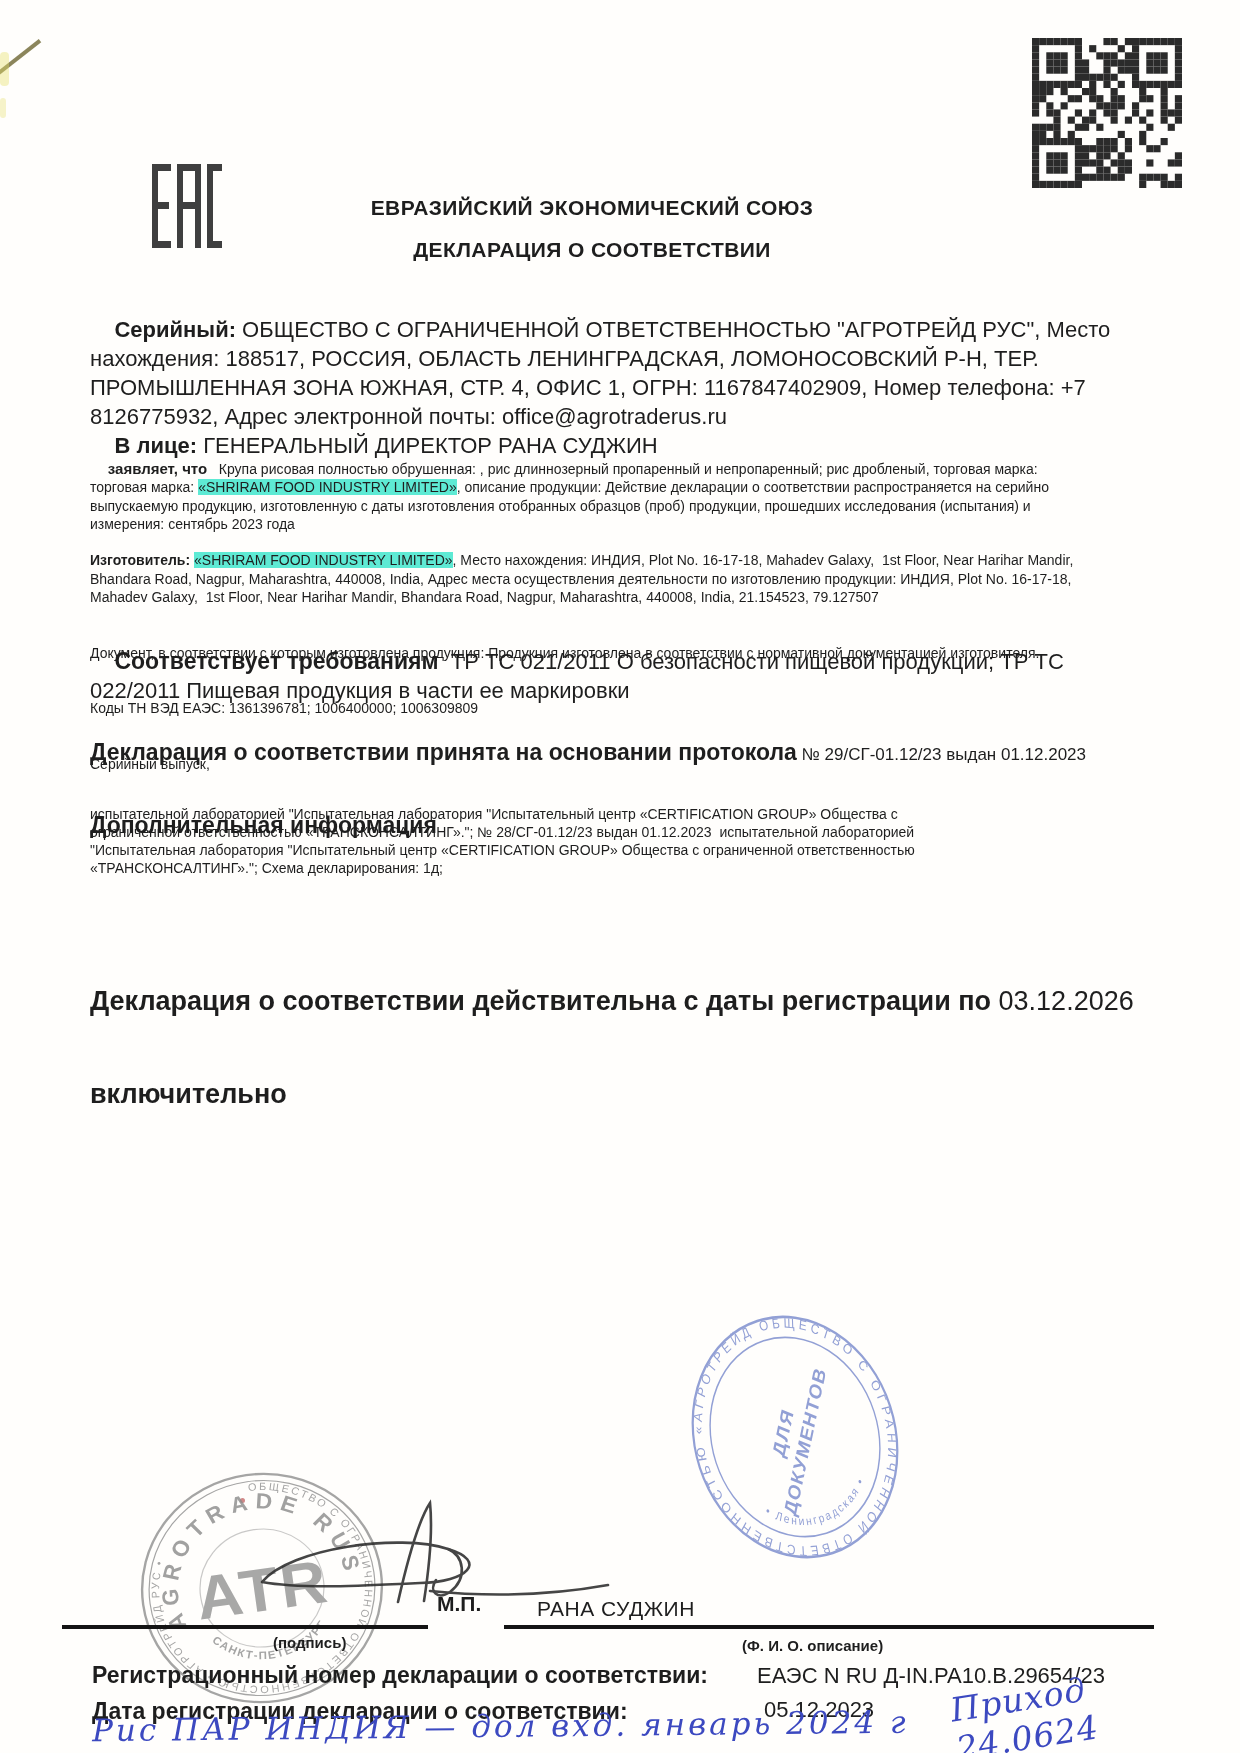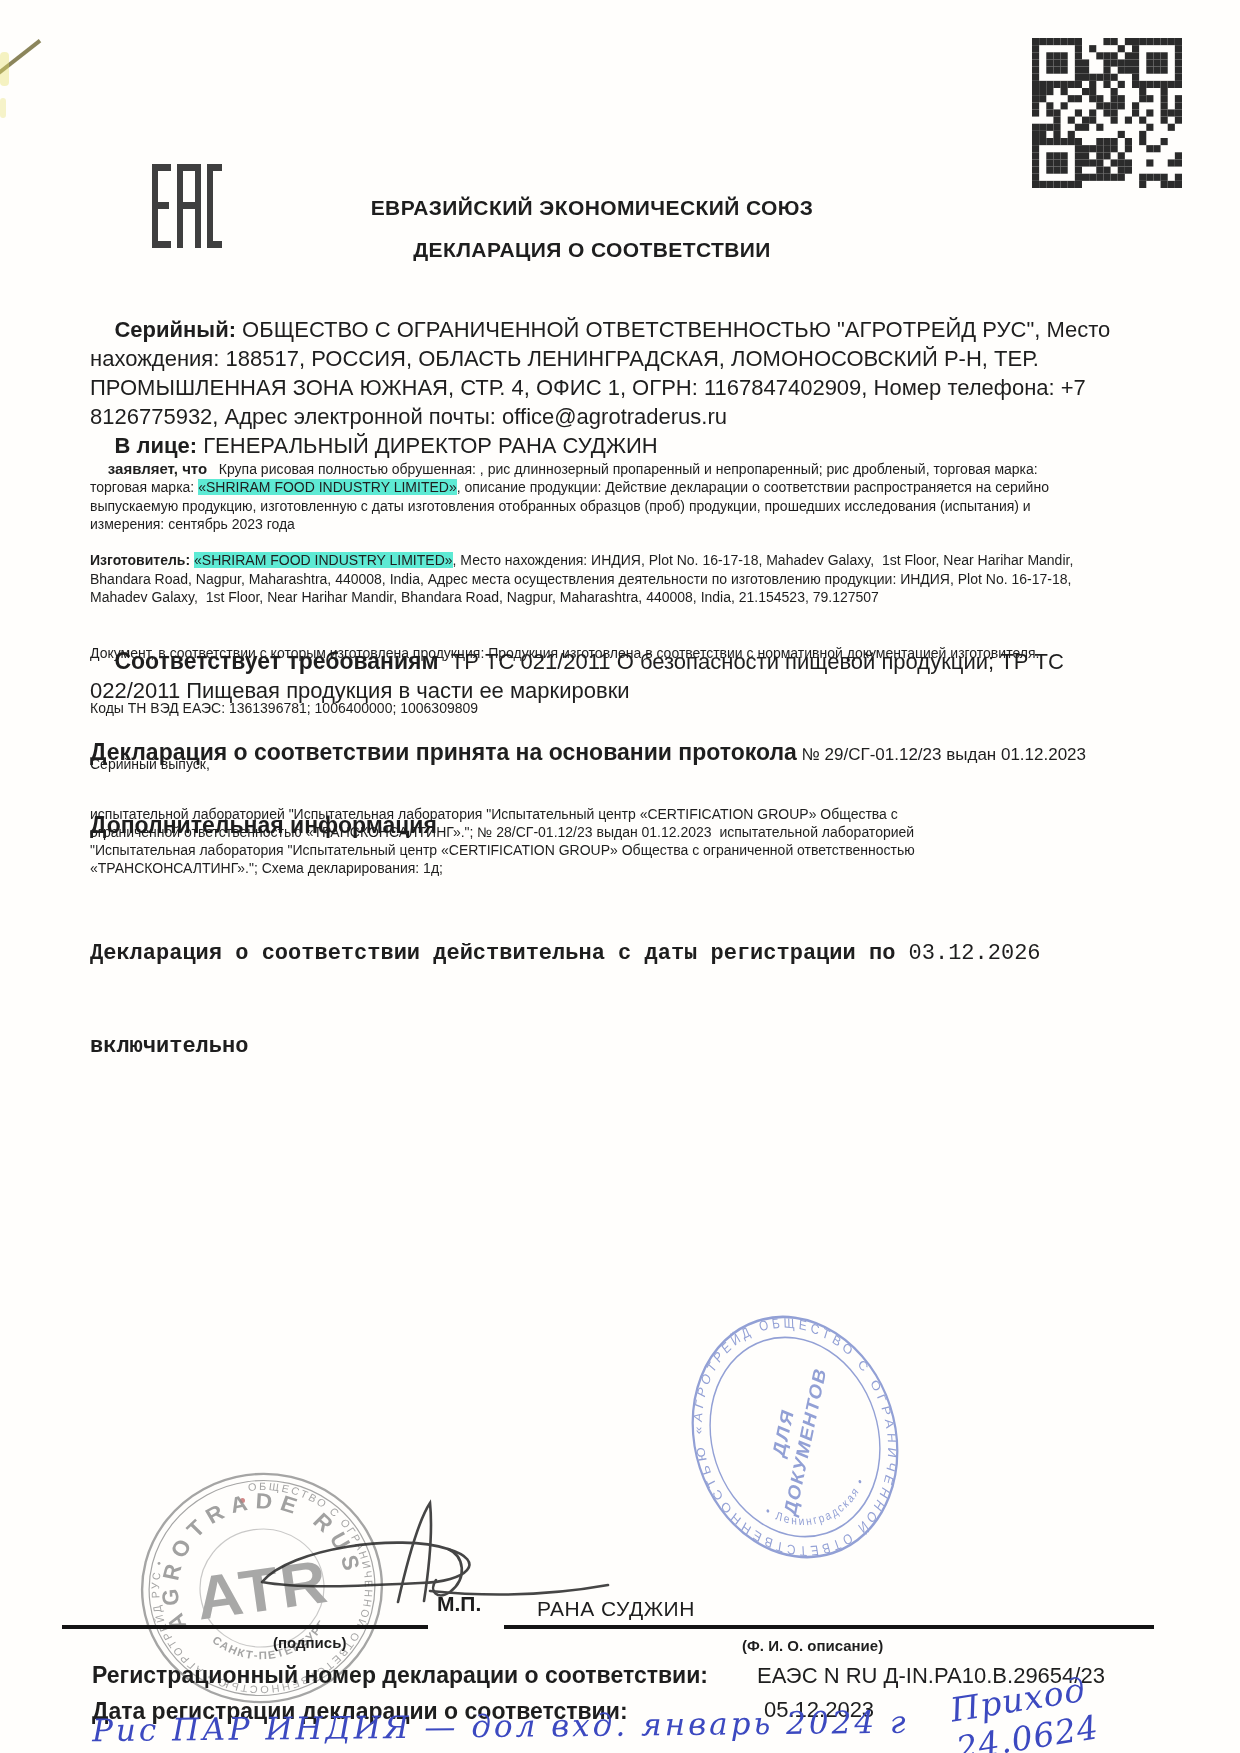--- a/index.html
+++ b/index.html
@@ -327,21 +327,21 @@
   <div class="abs pre" style="left:90px;top:703px;">
     <div><span class="b" style="font-size:23px;">Декларация о соответствии принята на основании протокола</span><span style="font-size:17px;"> № 29/СГ-01.12/23 выдан 01.12.2023</span></div>
     <div class="sm" style="line-height:18px;margin-top:3px;">испытательной лабораторией "Испытательная лаборатория "Испытательный центр «CERTIFICATION GROUP» Общества с
 ограниченной ответственностью «ТРАНСКОНСАЛТИНГ»."; № 28/СГ-01.12/23 выдан 01.12.2023  испытательной лабораторией
 "Испытательная лаборатория "Испытательный центр «CERTIFICATION GROUP» Общества с ограниченной ответственностью
 «ТРАНСКОНСАЛТИНГ»."; Схема декларирования: 1д;</div>
   </div>
 
   <div class="abs b" style="left:90px;top:812px;font-size:23px;">Дополнительная информация</div>
 
-  <div class="abs pre" style="left:90px;top:876px;font-size:22px;line-height:31px;font-family:Liberation Mono, monospace;">
+  <div class="abs pre" style="left:90px;top:924px;font-size:27px;line-height:31px;">
     <div><span class="b">Декларация о соответствии действительна с даты регистрации по </span><span>03.12.2026</span></div>
     <div class="b">включительно</div>
   </div>
 
   <svg class="abs" style="left:640px;top:1272px;opacity:.82;" width="310" height="330" viewBox="-155 -165 310 330">
     <g transform="rotate(-18) scale(1,1.22)" stroke="#7b8ccd" fill="none">
       <circle r="100" stroke-width="2.2"></circle>
       <circle r="83" stroke-width="1.4"></circle>
       <path id="bluerng" d="M 0,-91 A 91 91 0 1 1 -0.01,-91" stroke="none"></path>
       <path id="bluerng2" d="M -52,52 A 74 74 0 0 0 52,52" stroke="none"></path>

